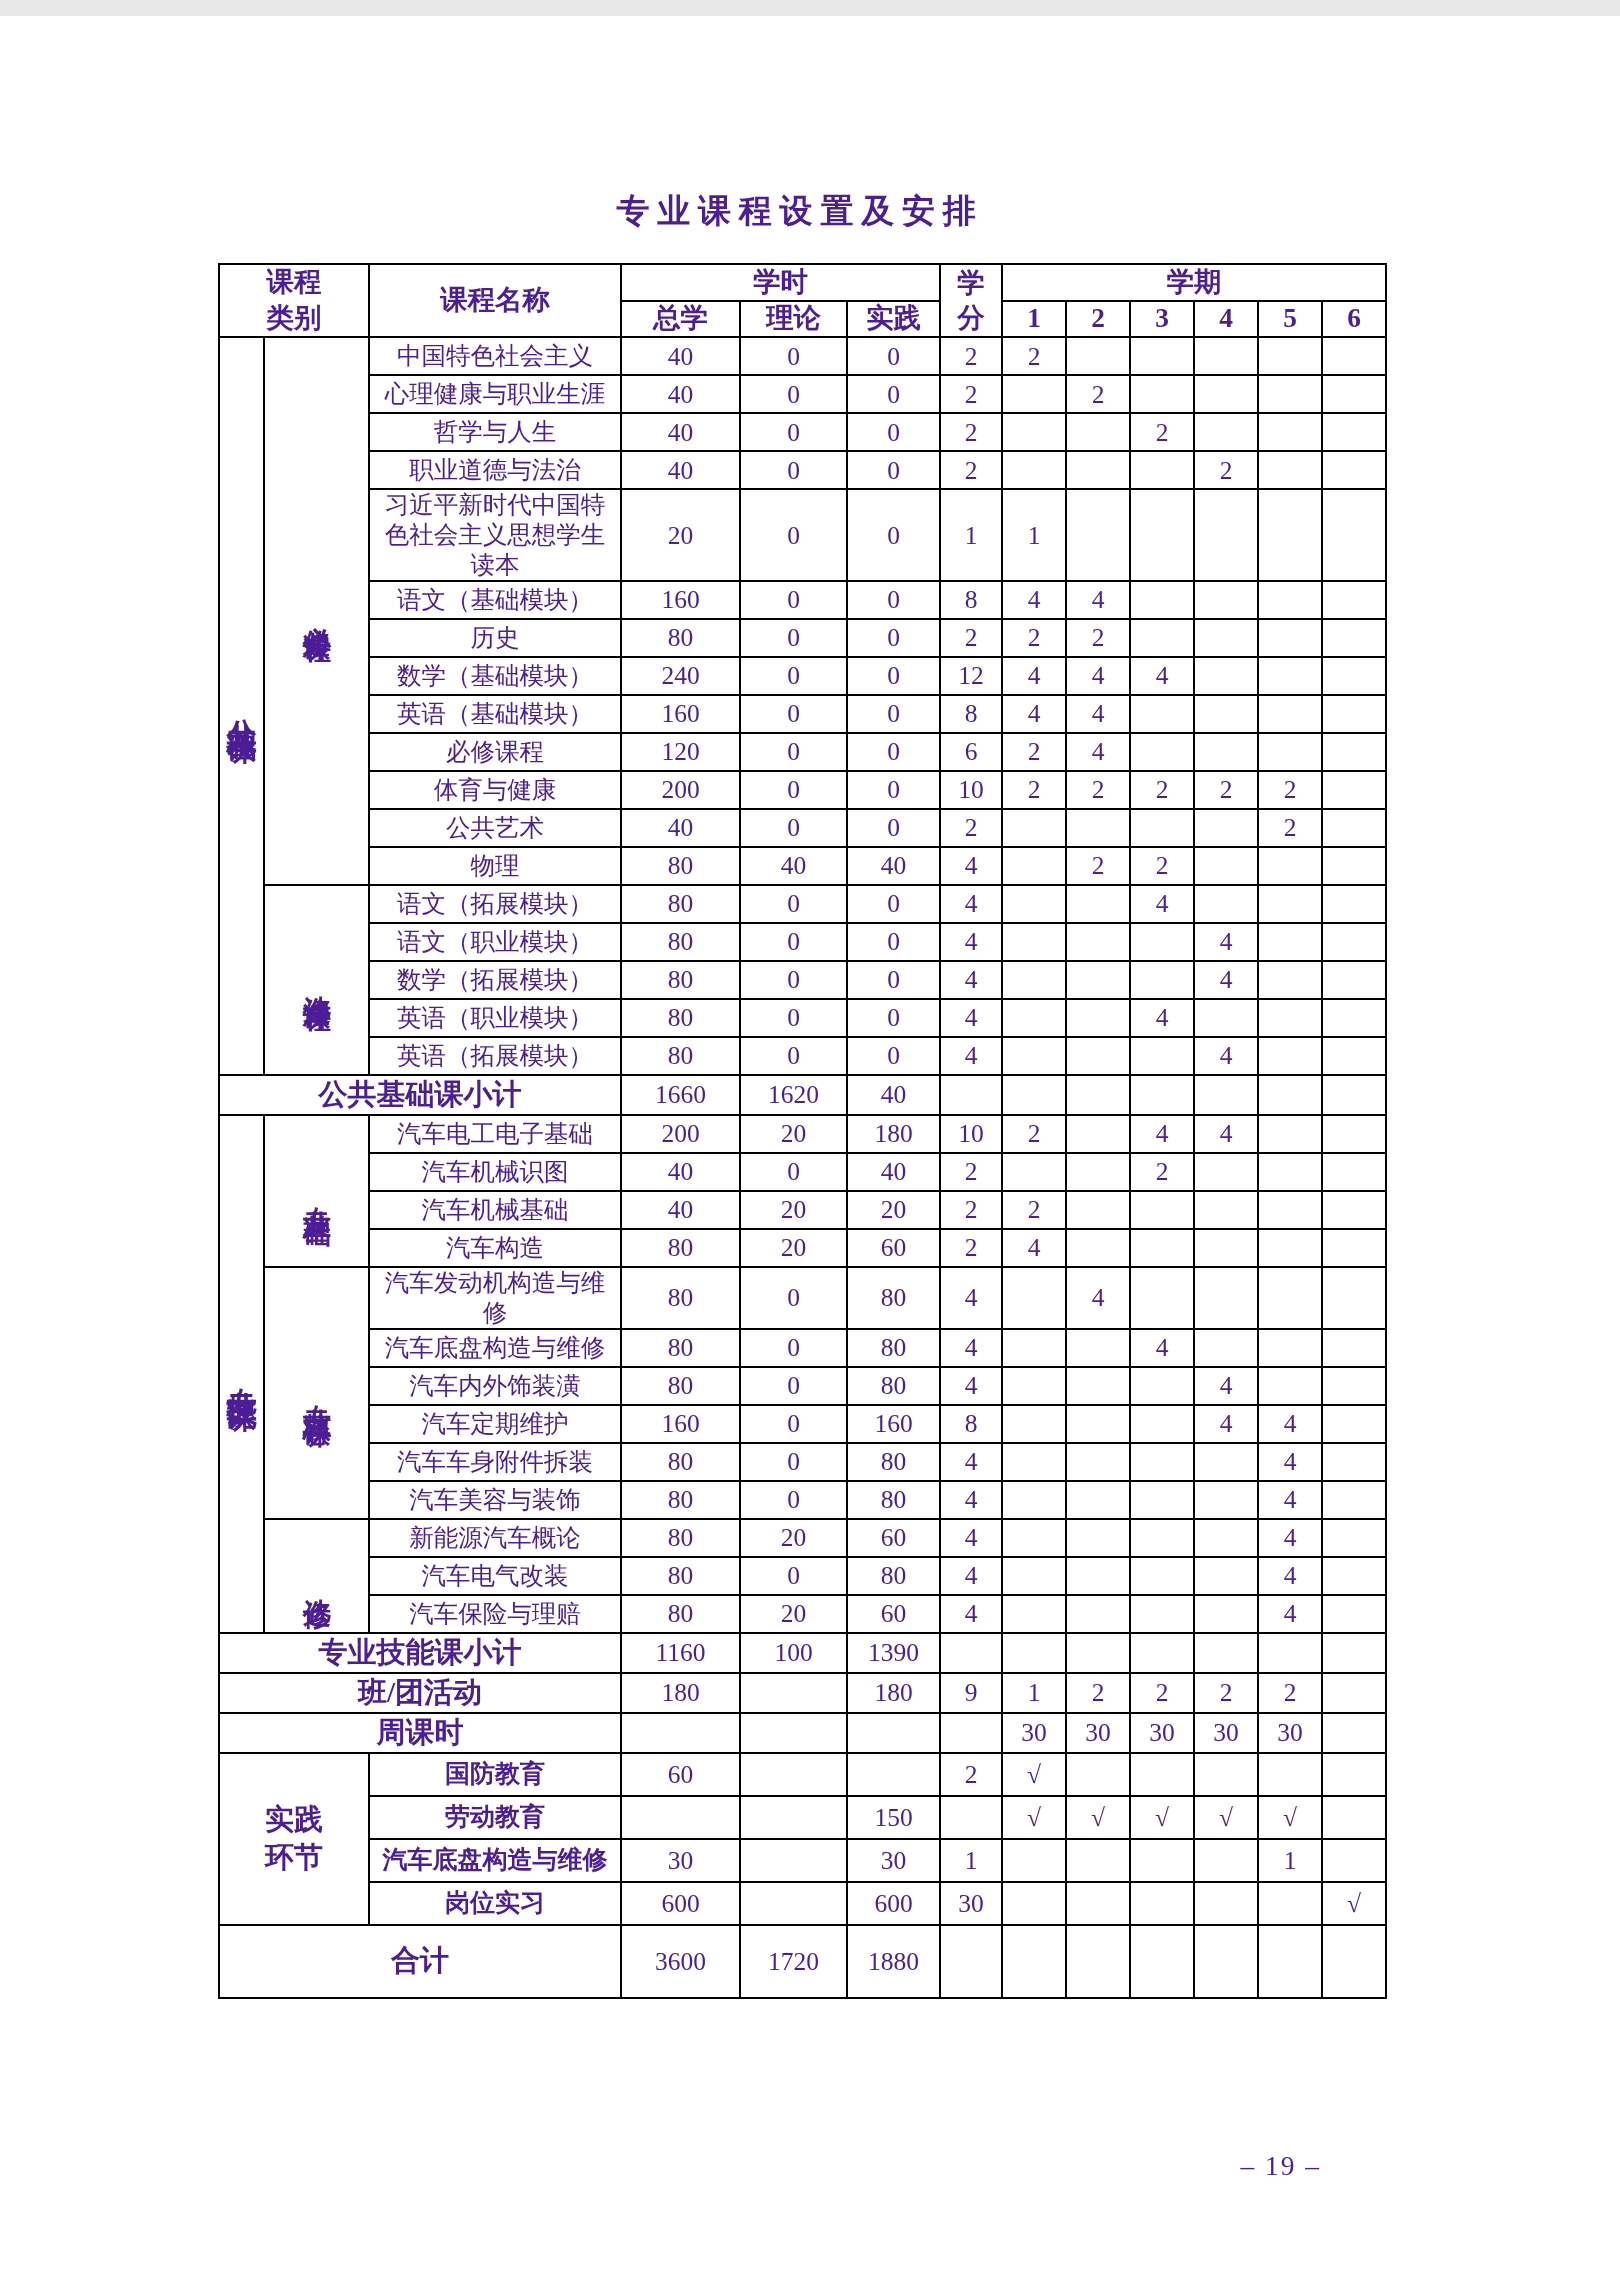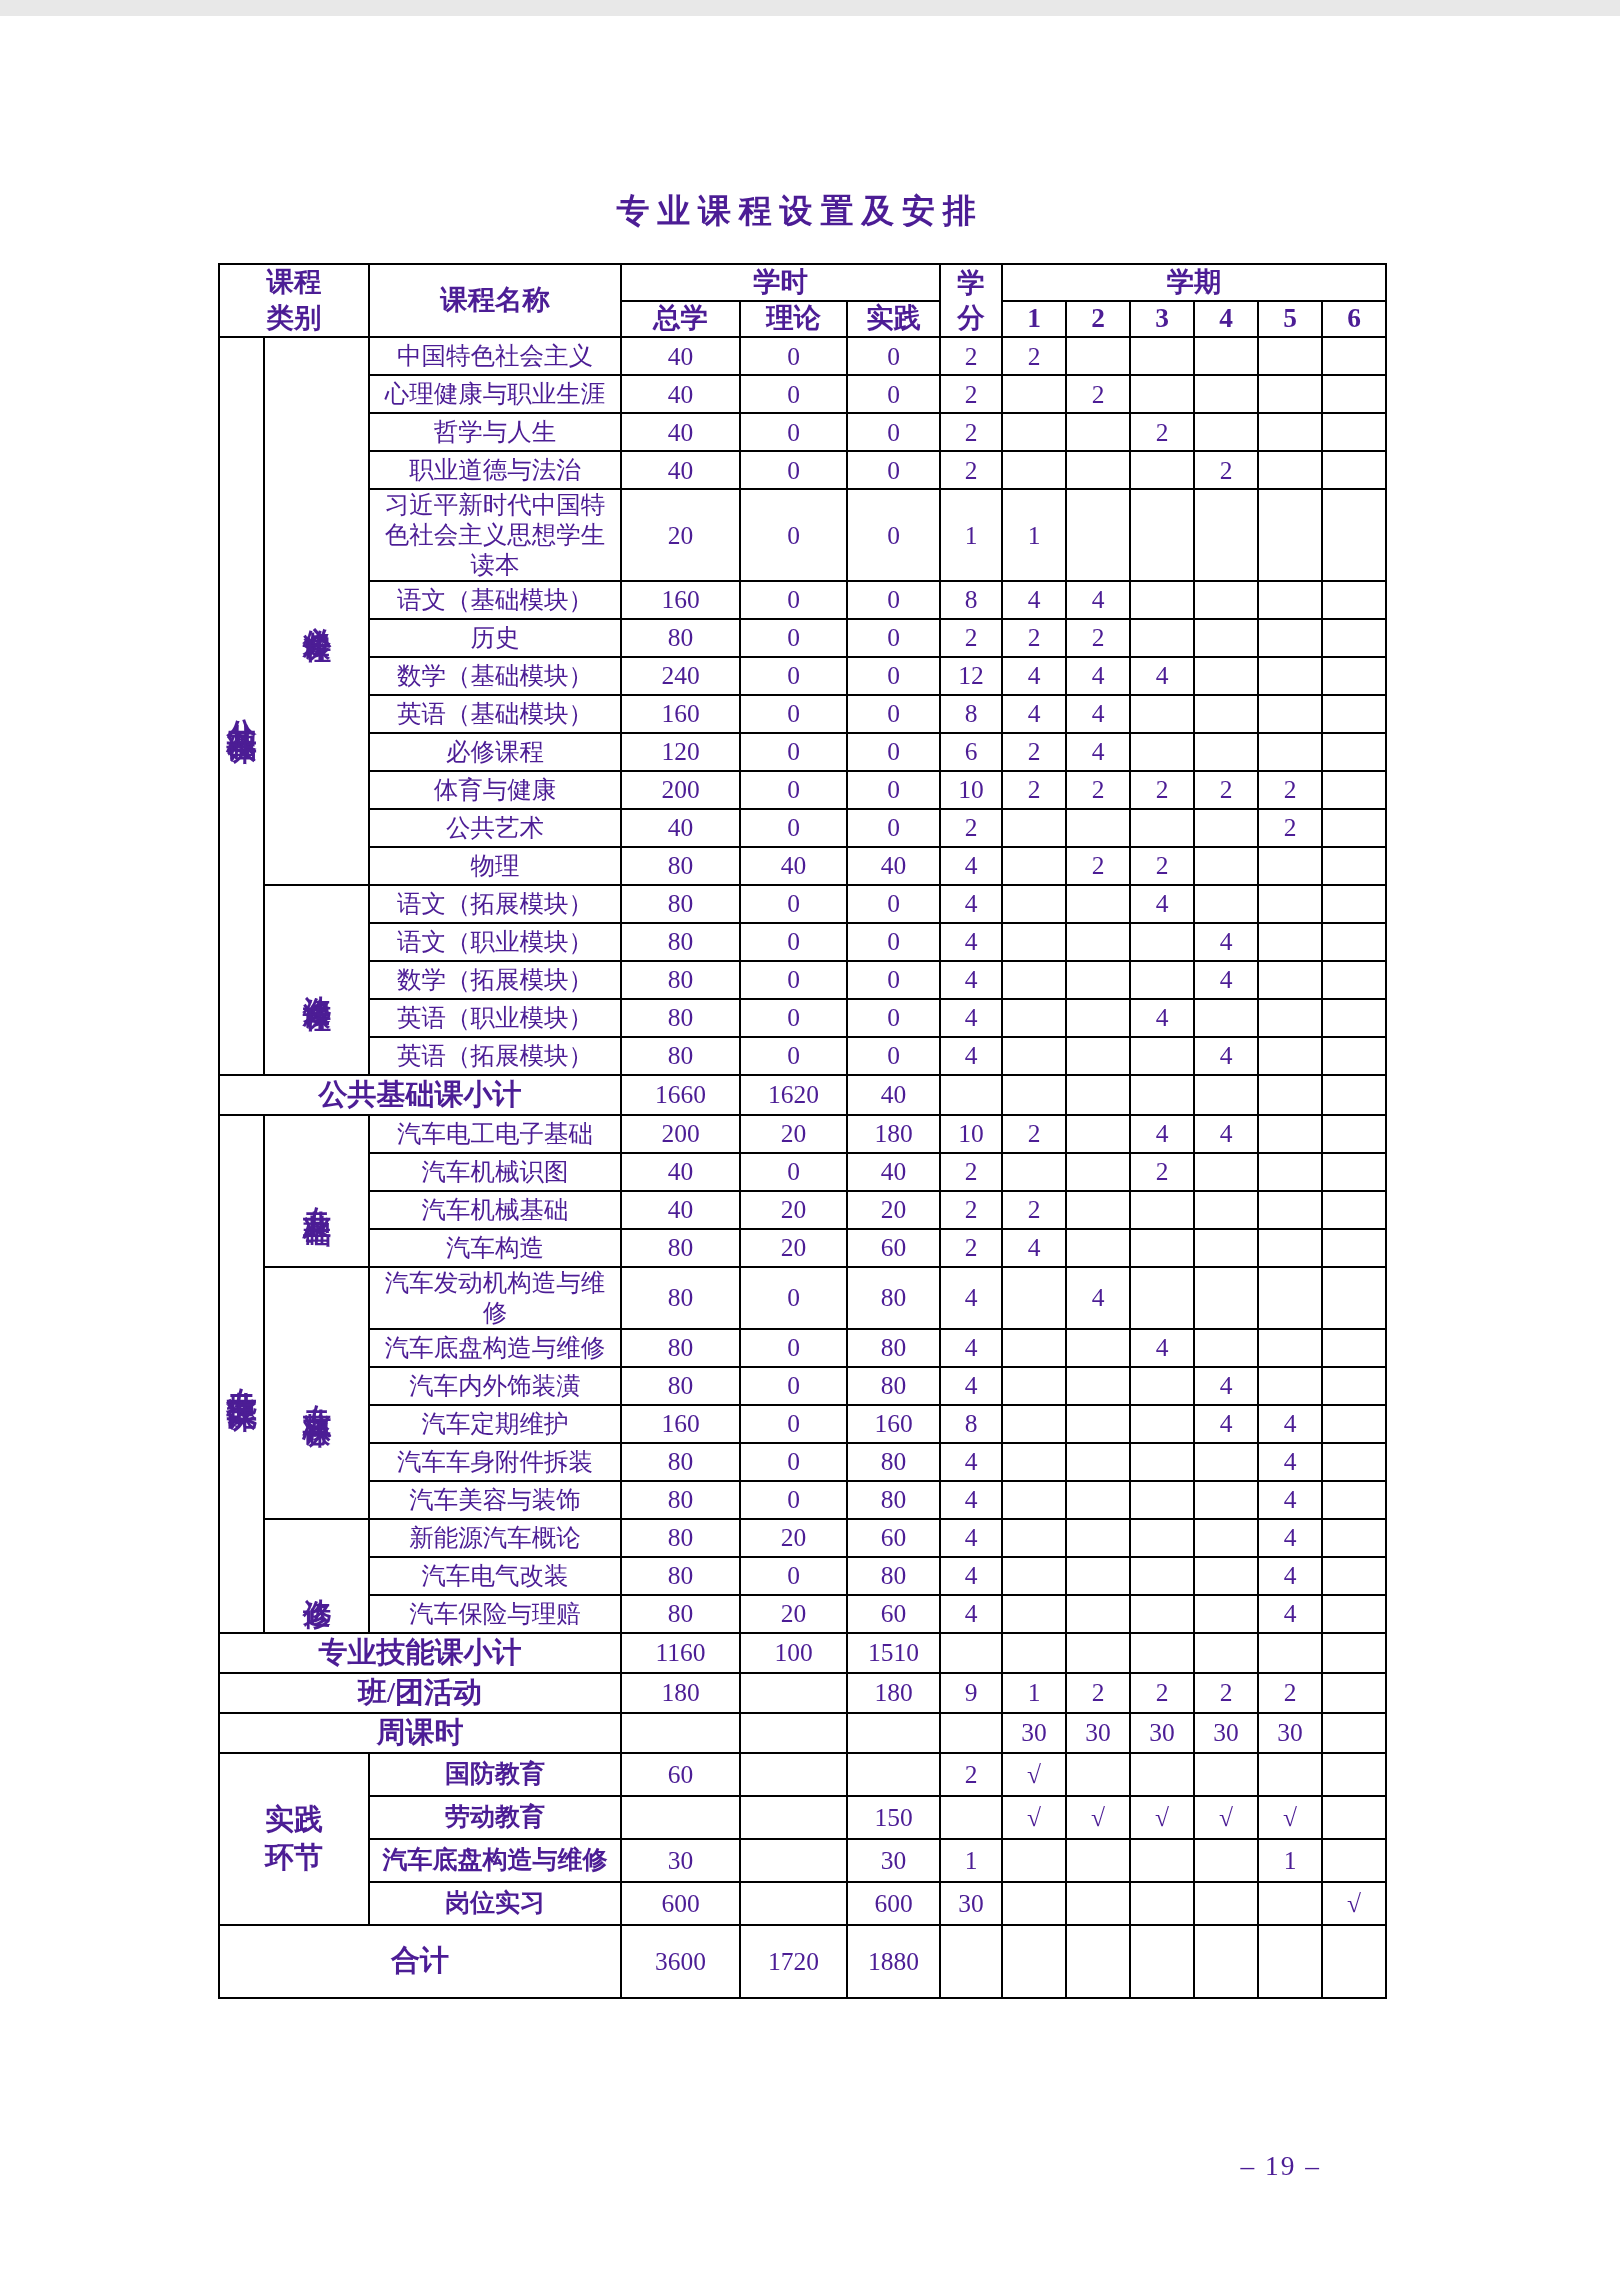--- a/index.html
+++ b/index.html
@@ -548,21 +548,21 @@
           <td></td>
           <td></td>
           <td></td>
           <td>4</td>
           <td></td>
         </tr>
         <tr class="subtotal">
           <td colspan="3" class="bold-label">专业技能课小计</td>
           <td>1160</td>
           <td>100</td>
-          <td>1510</td>
+          <td>1390</td>
           <td></td>
           <td></td>
           <td></td>
           <td></td>
           <td></td>
           <td></td>
           <td></td>
         </tr>
         <tr class="subtotal">
           <td colspan="3" class="bold-label">班/团活动</td>

